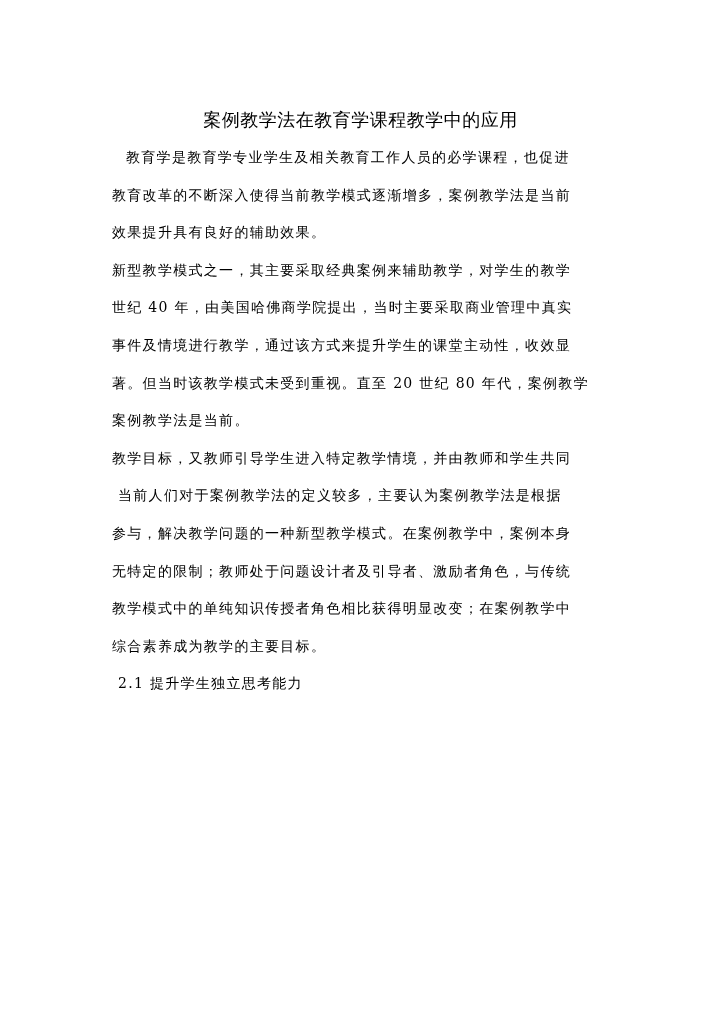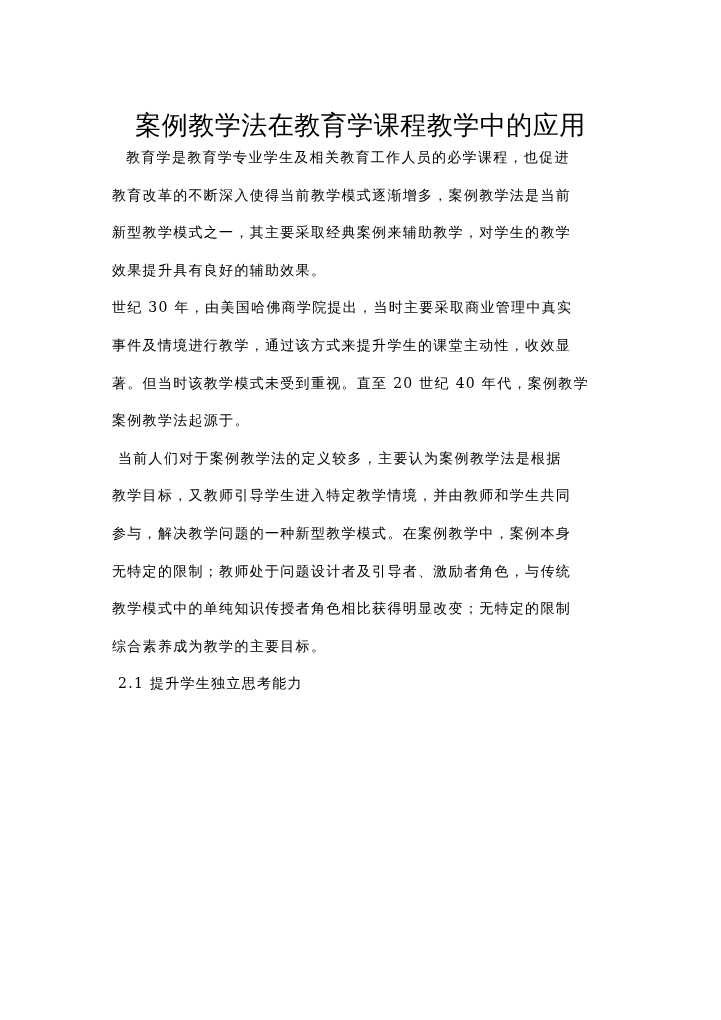--- a/index.html
+++ b/index.html
@@ -1,55 +1,55 @@
 <!DOCTYPE html>
 <html><head>
 <meta charset="utf-8">
 <style>
   html, body { margin:0; padding:0; background:#ffffff; }
   body { width:721px; height:1020px; overflow:hidden; position:relative;
          font-family:"DejaVu Serif","Liberation Serif",serif; color:#000; }
   .page { position:absolute; left:0; top:0; width:721px; height:1020px; background:#fff; }
   .title { position:absolute; left:0; top:88px; width:721px; text-align:center;
-           font-size:26px; letter-spacing:0.5px; line-height:40px; font-weight:normal; }
+           font-size:18px; letter-spacing:0.5px; line-height:40px; font-weight:normal; }
   .body { position:absolute; left:112px; top:139px; width:502px;
           font-size:14px; line-height:37.6px; letter-spacing:1.3px; }
   .p { margin:0; text-align:justify; text-align-last:left; word-break:break-all; }
   .line { display:block; white-space:nowrap; height:37.6px; }
   .ind2 { padding-left:14px; }
   .ind1 { padding-left:6px; }
   .h { padding-left:6px; }
 </style>
 </head>
 <body>
 
 <div class="page">
   <h1 class="title">案例教学法在教育学课程教学中的应用</h1>
 
   <div class="body">
 
     <div class="p">
       <span class="line ind2">教育学是教育学专业学生及相关教育工作人员的必学课程，也促进</span>
       <span class="line">教育改革的不断深入使得当前教学模式逐渐增多，案例教学法是当前</span>
+      <span class="line">效果提升具有良好的辅助效果。</span>
       <span class="line">新型教学模式之一，其主要采取经典案例来辅助教学，对学生的教学</span>
-      <span class="line">效果提升具有良好的辅助效果。</span>
     </div>
 
 
     <div class="p">
-      <span class="line">世纪 30 年，由美国哈佛商学院提出，当时主要采取商业管理中真实</span>
+      <span class="line">世纪 40 年，由美国哈佛商学院提出，当时主要采取商业管理中真实</span>
       <span class="line">事件及情境进行教学，通过该方式来提升学生的课堂主动性，收效显</span>
-      <span class="line">著。但当时该教学模式未受到重视。直至 20 世纪 40 年代，案例教学</span>
-      <span class="line">案例教学法起源于。</span>
+      <span class="line">著。但当时该教学模式未受到重视。直至 20 世纪 80 年代，案例教学</span>
+      <span class="line">案例教学法是当前。</span>
     </div>
 
     <div class="p">
+      <span class="line">教学目标，又教师引导学生进入特定教学情境，并由教师和学生共同</span>
       <span class="line ind1">当前人们对于案例教学法的定义较多，主要认为案例教学法是根据</span>
-      <span class="line">教学目标，又教师引导学生进入特定教学情境，并由教师和学生共同</span>
       <span class="line">参与，解决教学问题的一种新型教学模式。在案例教学中，案例本身</span>
       <span class="line">无特定的限制；教师处于问题设计者及引导者、激励者角色，与传统</span>
-      <span class="line">教学模式中的单纯知识传授者角色相比获得明显改变；无特定的限制</span>
+      <span class="line">教学模式中的单纯知识传授者角色相比获得明显改变；在案例教学中</span>
       <span class="line">综合素养成为教学的主要目标。</span>
     </div>
 
     <div class="line h">2.1 提升学生独立思考能力</div>
   </div>
 </div>
 
 </body></html>

